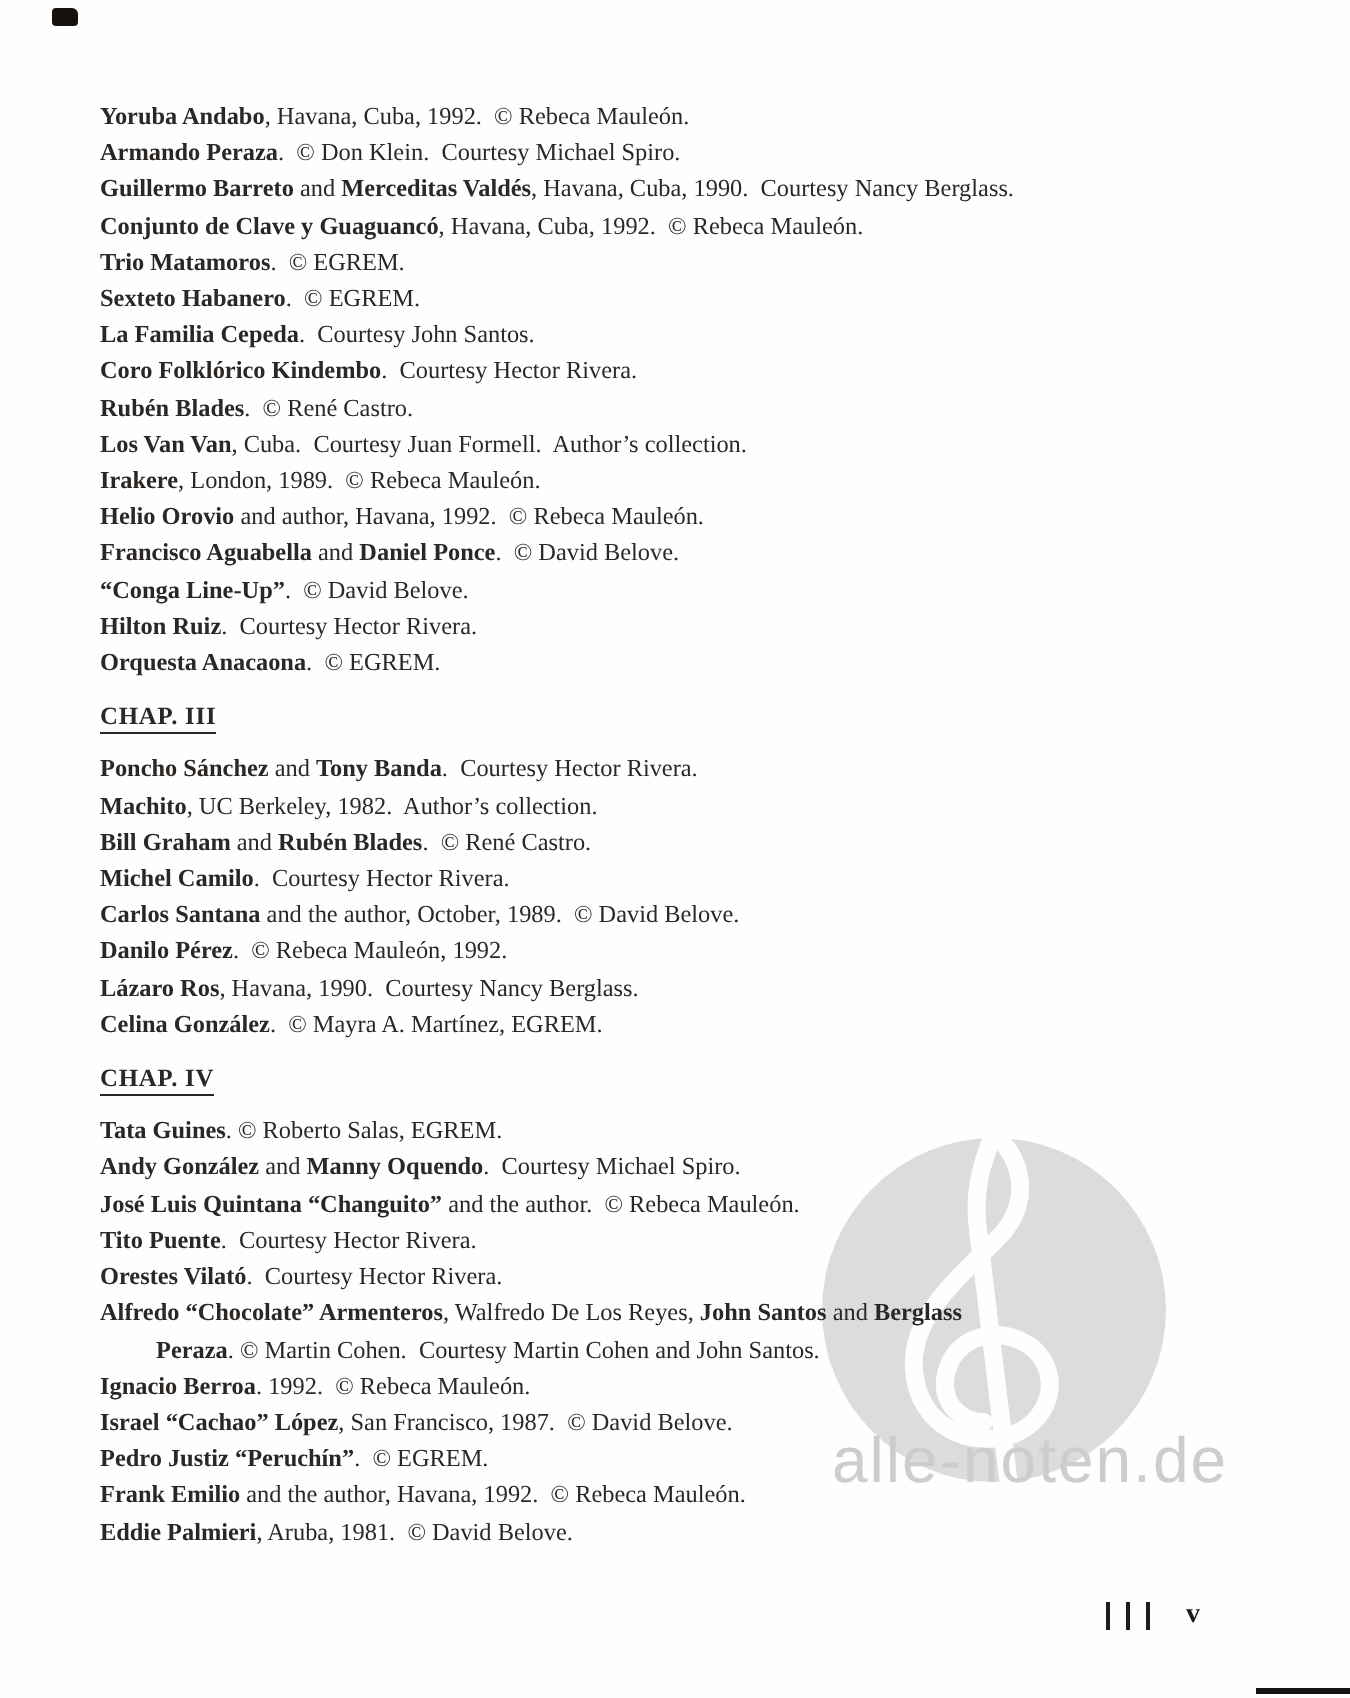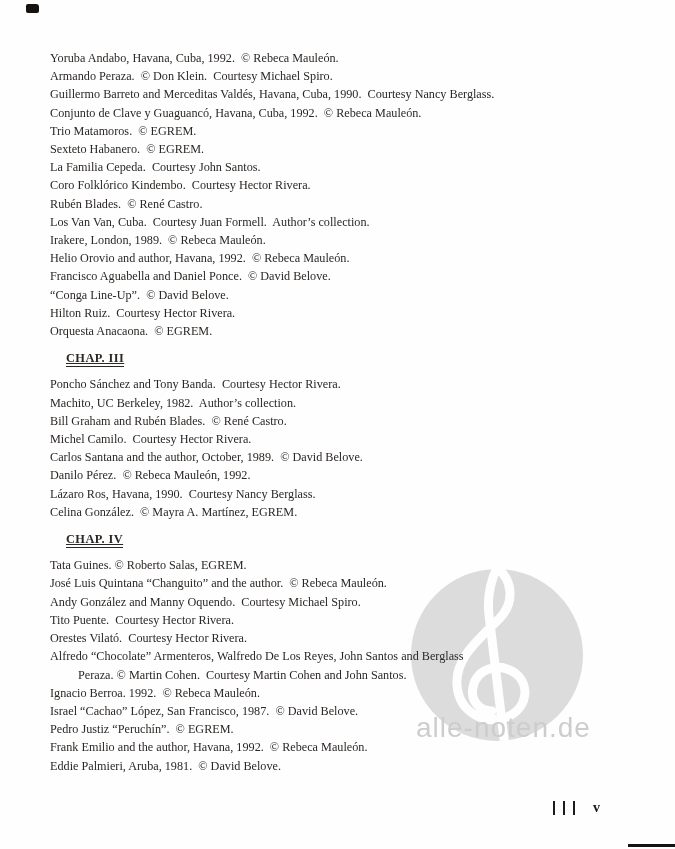--- a/index.html
+++ b/index.html
@@ -26,43 +26,42 @@
   }
 
   
   .watermark {
     position: absolute; left: 393px; top: 553px;
     width: 212px; height: 245px; z-index: 0;
   }
   .watermark-text {
     position: absolute; left: 416px; top: 712px;
     font-family: "Liberation Sans", sans-serif;
-    font-size: 28px; letter-spacing: 1px;
+    font-size: 32px; letter-spacing: 1px;
     color: #cdcdcd; z-index: 0;
   }
 
   
   .content {
     position: absolute; left: 50px; top: 49px; right: 36px;
     z-index: 1;
   }
   .line {
     font-size: 12.2px;
     line-height: 18.2px;
     white-space: pre-wrap;
   }
-  .line .b { font-weight: normal; }
+  .line .b { font-weight: bold; }
   .line.indent { padding-left: 28px; }
   .heading {
-    margin: 9px 0 8px 16px;
+    margin: 9px 0 8px 0;
     font-size: 12.4px;
     line-height: 18.2px;
     font-weight: bold;
     letter-spacing: 0.4px;
-    text-decoration: underline;
   }
   .heading .hl {
     border-bottom: 1.2px solid #2b2724;
     padding-bottom: 1px;
   }
 
   
   .footer {
     position: absolute; left: 553px; top: 800px;
     display: flex; align-items: center; z-index: 1;
@@ -124,22 +123,22 @@
       <div class="line"><span class="b">Poncho Sánchez</span><span class="r"> and </span><span class="b">Tony Banda</span><span class="r">.  Courtesy Hector Rivera.</span></div>
       <div class="line"><span class="b">Machito</span><span class="r">, UC Berkeley, 1982.  Author’s collection.</span></div>
       <div class="line"><span class="b">Bill Graham</span><span class="r"> and </span><span class="b">Rubén Blades</span><span class="r">.  © René Castro.</span></div>
       <div class="line"><span class="b">Michel Camilo</span><span class="r">.  Courtesy Hector Rivera.</span></div>
       <div class="line"><span class="b">Carlos Santana</span><span class="r"> and the author, October, 1989.  © David Belove.</span></div>
       <div class="line"><span class="b">Danilo Pérez</span><span class="r">.  © Rebeca Mauleón, 1992.</span></div>
       <div class="line"><span class="b">Lázaro Ros</span><span class="r">, Havana, 1990.  Courtesy Nancy Berglass.</span></div>
       <div class="line"><span class="b">Celina González</span><span class="r">.  © Mayra A. Martínez, EGREM.</span></div>
       <div class="heading"><span class="hl">CHAP. IV</span></div>
       <div class="line"><span class="b">Tata Guines</span><span class="r">. © Roberto Salas, EGREM.</span></div>
+      <div class="line"><span class="b">Andy González</span><span class="r"> and </span><span class="b">Manny Oquendo</span><span class="r">.  Courtesy Michael Spiro.</span></div>
       <div class="line"><span class="b">José Luis Quintana “Changuito”</span><span class="r"> and the author.  © Rebeca Mauleón.</span></div>
-      <div class="line"><span class="b">Andy González</span><span class="r"> and </span><span class="b">Manny Oquendo</span><span class="r">.  Courtesy Michael Spiro.</span></div>
       <div class="line"><span class="b">Tito Puente</span><span class="r">.  Courtesy Hector Rivera.</span></div>
       <div class="line"><span class="b">Orestes Vilató</span><span class="r">.  Courtesy Hector Rivera.</span></div>
       <div class="line"><span class="b">Alfredo “Chocolate” Armenteros</span><span class="r">, Walfredo De Los Reyes, </span><span class="b">John Santos</span><span class="r"> and </span><span class="b">Berglass</span></div>
       <div class="line indent"><span class="b">Peraza</span><span class="r">. © Martin Cohen.  Courtesy Martin Cohen and John Santos.</span></div>
       <div class="line"><span class="b">Ignacio Berroa</span><span class="r">. 1992.  © Rebeca Mauleón.</span></div>
       <div class="line"><span class="b">Israel “Cachao” López</span><span class="r">, San Francisco, 1987.  © David Belove.</span></div>
       <div class="line"><span class="b">Pedro Justiz “Peruchín”</span><span class="r">.  © EGREM.</span></div>
       <div class="line"><span class="b">Frank Emilio</span><span class="r"> and the author, Havana, 1992.  © Rebeca Mauleón.</span></div>
       <div class="line"><span class="b">Eddie Palmieri</span><span class="r">, Aruba, 1981.  © David Belove.</span></div>
     </div>

